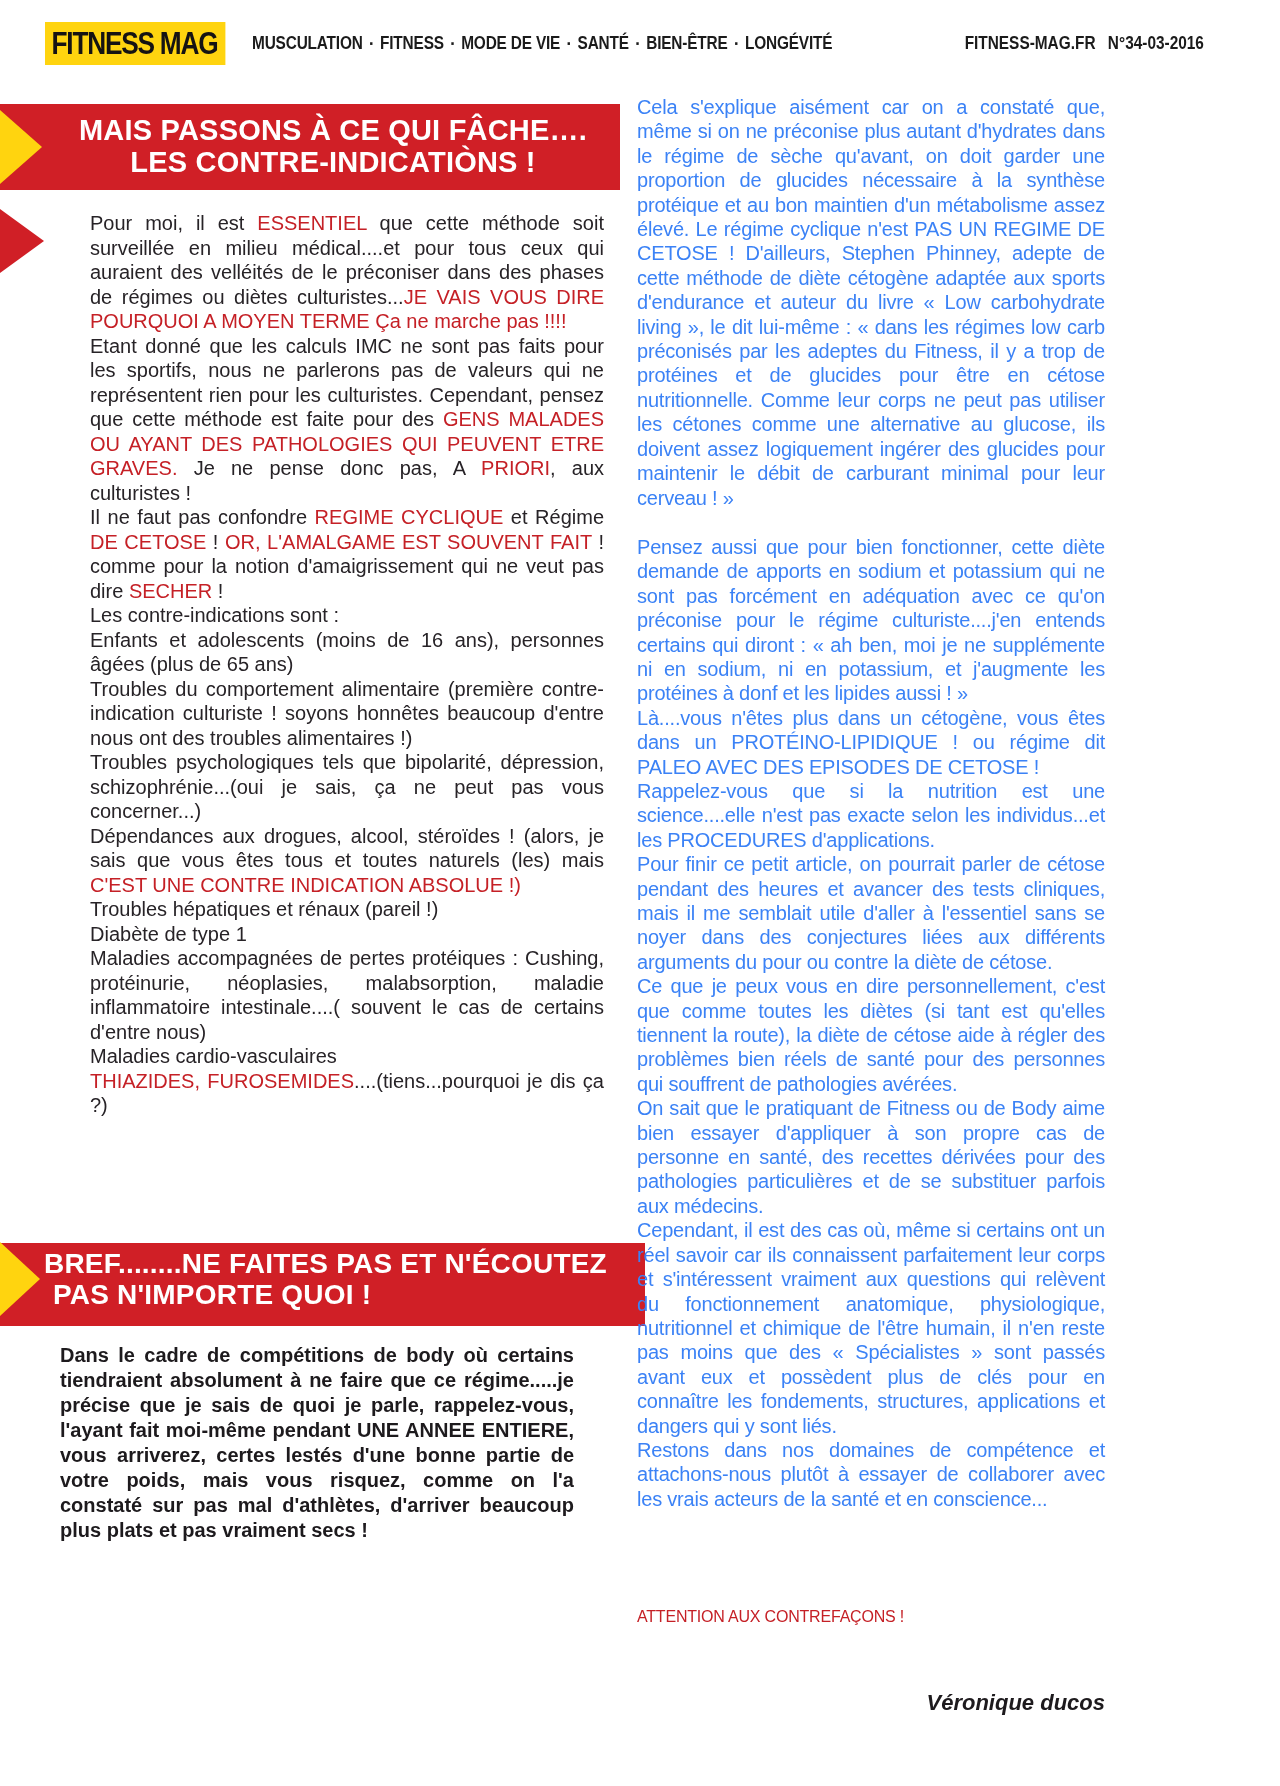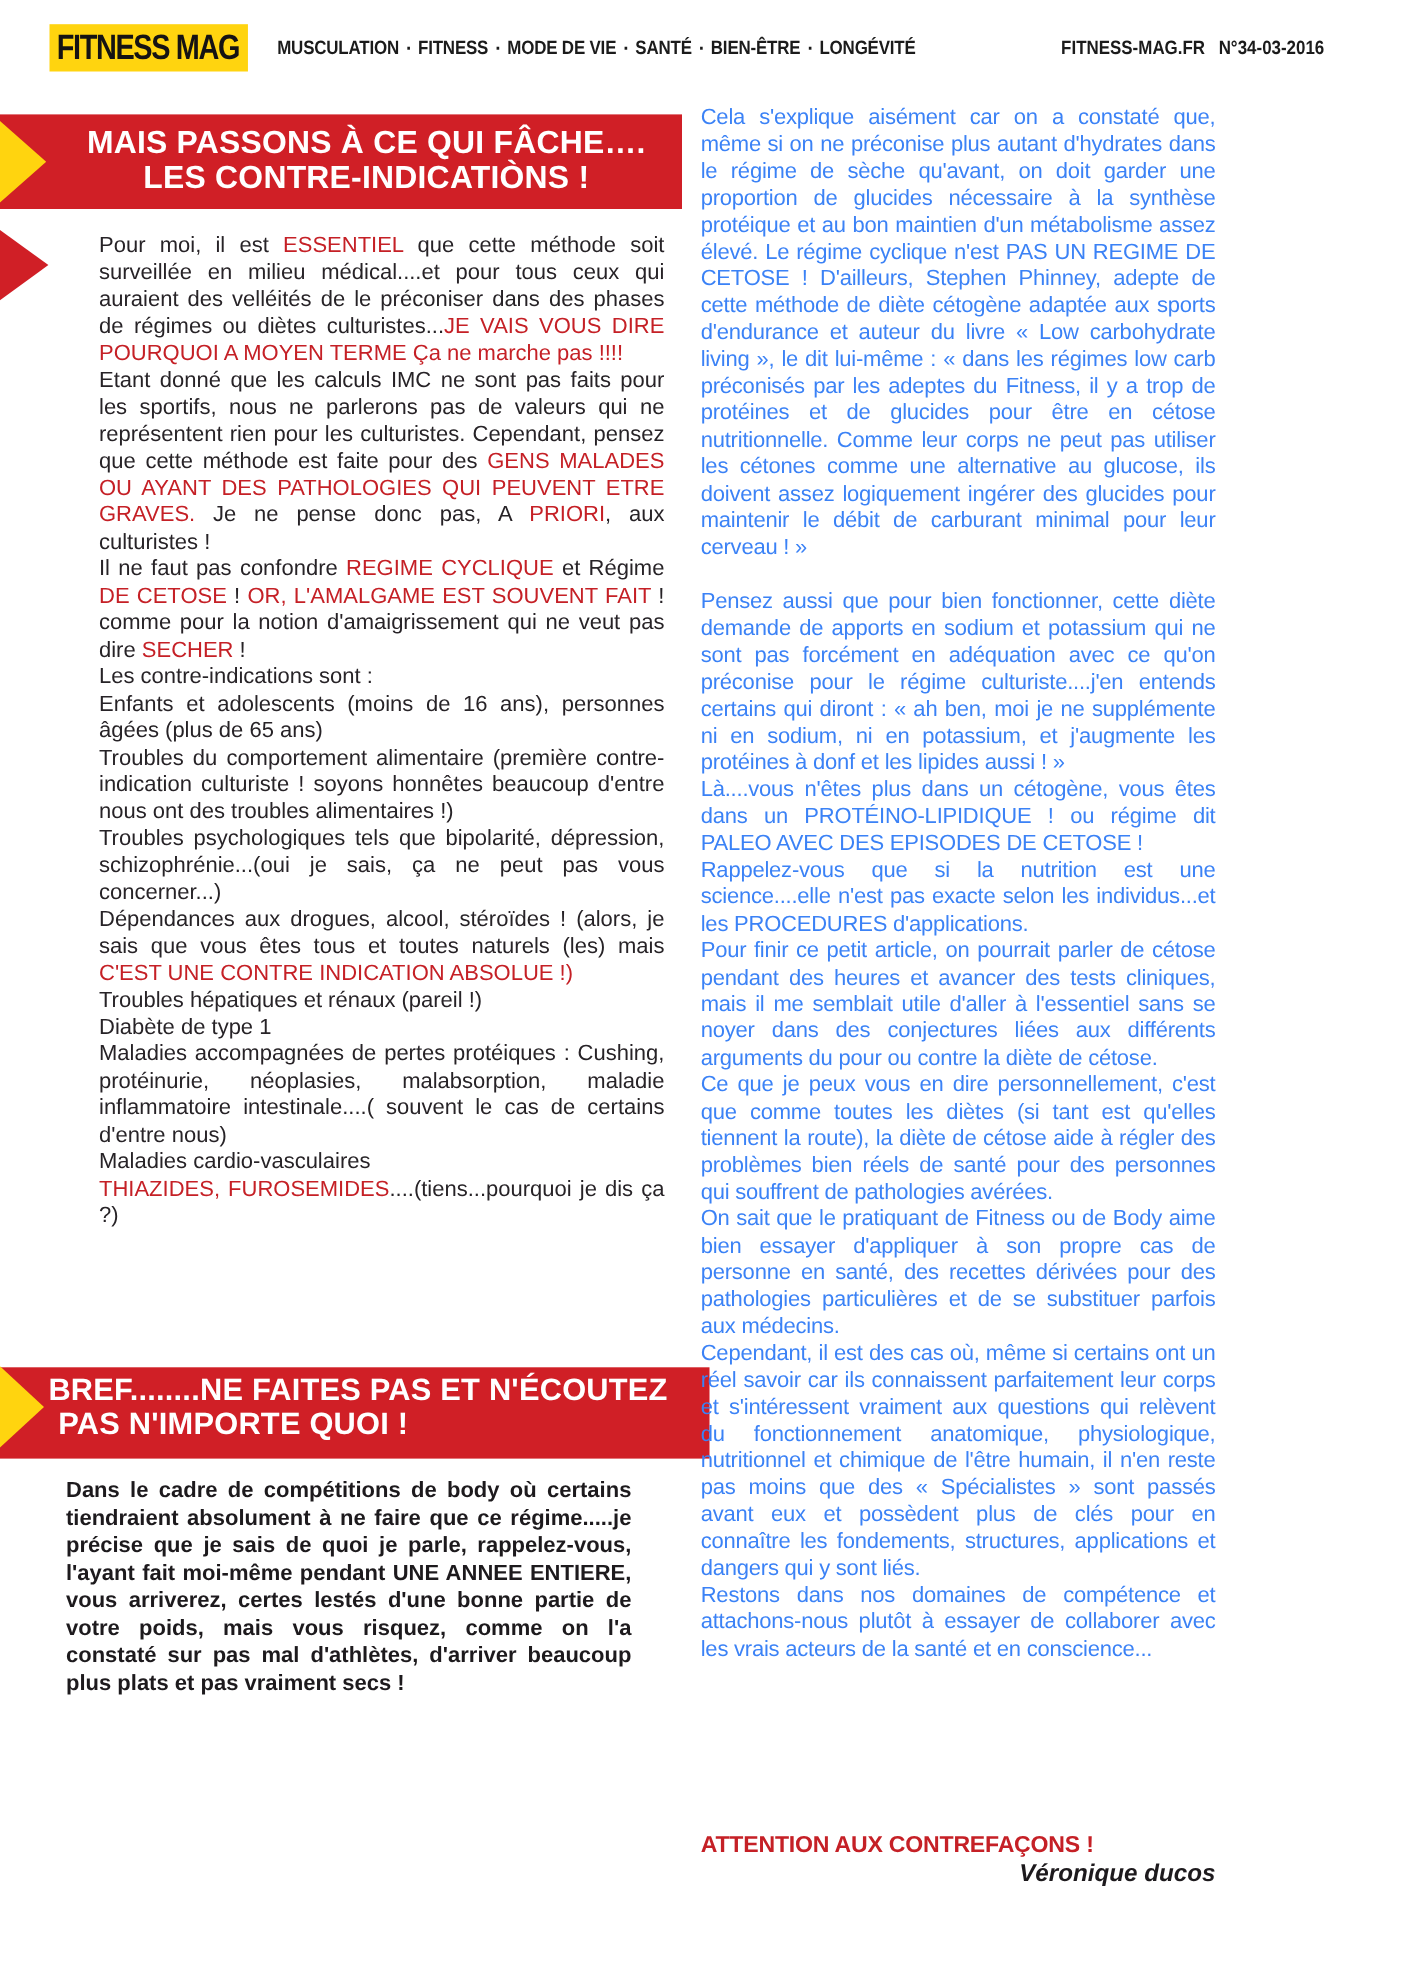--- a/index.html
+++ b/index.html
@@ -34,21 +34,21 @@
   
   .col-left{position:absolute;left:42px;top:211px;width:514px;font-size:20px;line-height:24.5px;
             text-align:justify;color:#272327;margin-left:48px;}
   .col-right{position:absolute;left:637px;top:95px;width:468px;font-size:20px;line-height:24.4px;
              text-align:justify;color:#3b82f6;letter-spacing:-0.2px;}
   .col-left p,.col-right p{margin:0;}
   .col-right p.gap{margin-top:25px;}
   .red{color:#c52026;}
   .bold-para{position:absolute;left:60px;top:1343px;width:514px;font-size:20px;line-height:25px;
              font-weight:bold;text-align:justify;color:#1d1a1d;}
-  .warning{position:absolute;left:637px;top:1666px;font-size:21px;font-weight:bold;color:#c52026;
+  .warning{position:absolute;left:637px;top:1608px;font-size:16px;font-weight:normal;color:#c52026;
            letter-spacing:-0.2px;white-space:nowrap;}
   .signature{position:absolute;left:637px;top:1690px;width:468px;text-align:right;
              font-weight:bold;font-style:italic;font-size:22px;color:#1d1a1d;}
 </style>
 </head>
 <body>
 
 <div class="page">
 
   <div class="logo">FITNESS MAG</div>

